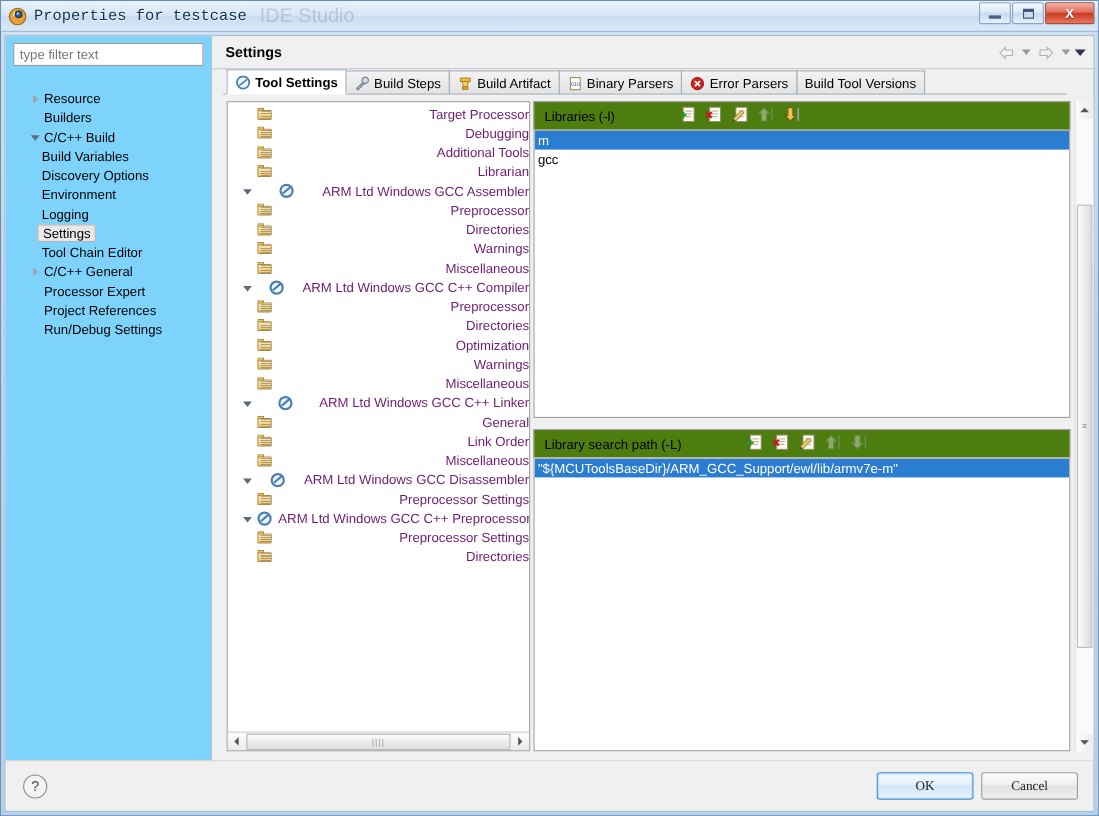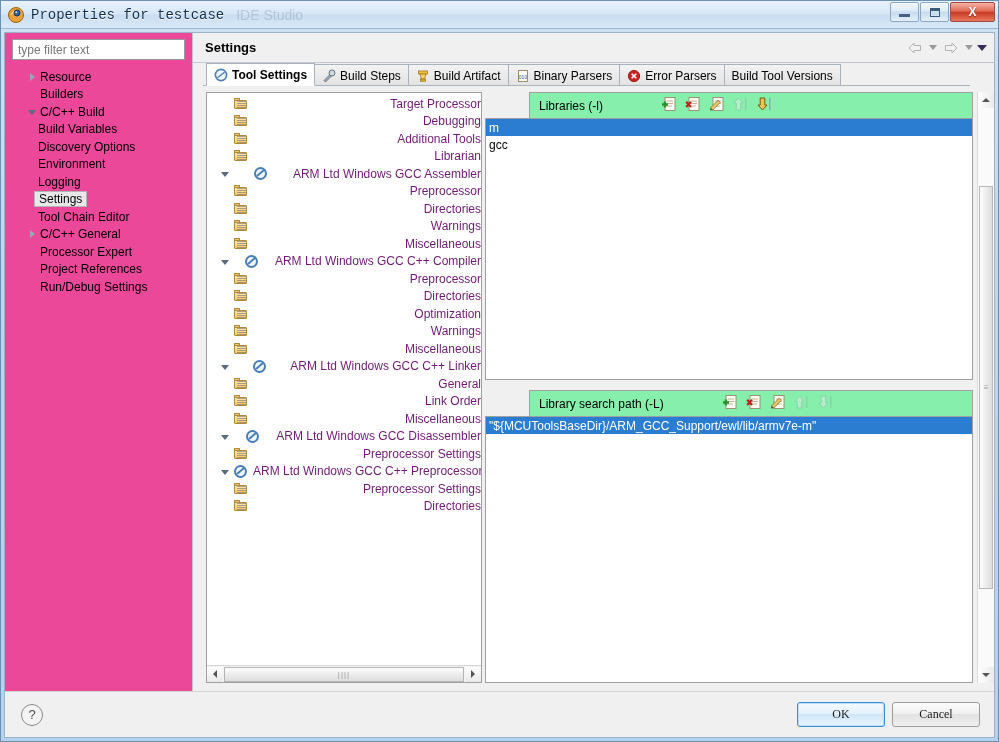--- a/index.html
+++ b/index.html
@@ -32,21 +32,21 @@
   }
   #app-icon { width: 18px; height: 18px; position: relative; margin-right: 6px; flex:0 0 18px;}
   .title-text {
     font-size: 14px; color: #10304f; font-weight: 400;
     text-shadow: 0 1px 0 rgba(255,255,255,.9);
     white-space: nowrap;
     font-family: Liberation Mono, monospace;
   }
   .title-ghost {
     color: rgba(120,140,160,.35);
-    margin-left: 12px; font-size: 14px;
+    margin-left: 12px; font-size: 18px;
   }
   #winbtns {
     position: absolute; right: 3px; top: 1px;
     display: flex; gap: 1px;
   }
   .wbtn {
     width: 29px; height: 20px;
     border: 1px solid #8ba7c4;
     border-radius: 2px;
     background: linear-gradient(180deg,#f4f9fd 0%,#dceaf6 45%,#c6dbee 52%,#e3f0fa 100%);
@@ -70,24 +70,25 @@
     background: #f0f0f0;
     border: 1px solid #9db3c9;
     display: flex; flex-direction: column;
     overflow: hidden;
   }
   #content-row { flex: 1 1 auto; display: flex; min-height: 0; }
 
   
   #left-pane {
     width: 188px; flex: 0 0 188px;
-    background: #ec4899;
+    background: #7dd3fc;
     border-right: 1px solid #b8c6d4;
     display: flex; flex-direction: column;
     padding: 6px 0 0 0;
+    gap: 13px;
   }
   #filter-wrap { padding: 0 7px 6px 7px; }
   #filter-input {
     width: 100%; height: 21px;
     border: 1px solid #9a9a9a;
     background: #fff;
     font-family: "Liberation Sans", sans-serif;
     font-size: 12px; color: #555;
     padding: 0 5px;
     outline: none;
@@ -222,23 +223,22 @@
   #settings-col {
     flex: 1 1 auto; min-width: 0;
     display: flex; flex-direction: column;
     padding-left: 3px;
   }
   .list-group { display: flex; flex-direction: column; min-height:0; }
   .lg-header {
     height: 26px; flex: 0 0 26px;
     display: flex; align-items: center;
     border: 1px solid #a0a0a0; border-bottom: none;
-    background: #86efac;
+    background: #4d7c0f;
     padding-left: 9px;
-    margin-left: 44px;
   }
   .lg-title { font-size: 12px; color: #000; }
   .lg-tools { display: flex; align-items: center; gap: 3px; margin-left: 56px;}
   .tbtn { width: 21px; height: 20px; display:flex;align-items:center;justify-content:center; position:relative;}
   .lg-list {
     flex: 1 1 auto;
     border: 1px solid #a0a0a0;
     background: #fff;
     overflow: hidden;
     padding: 0;

